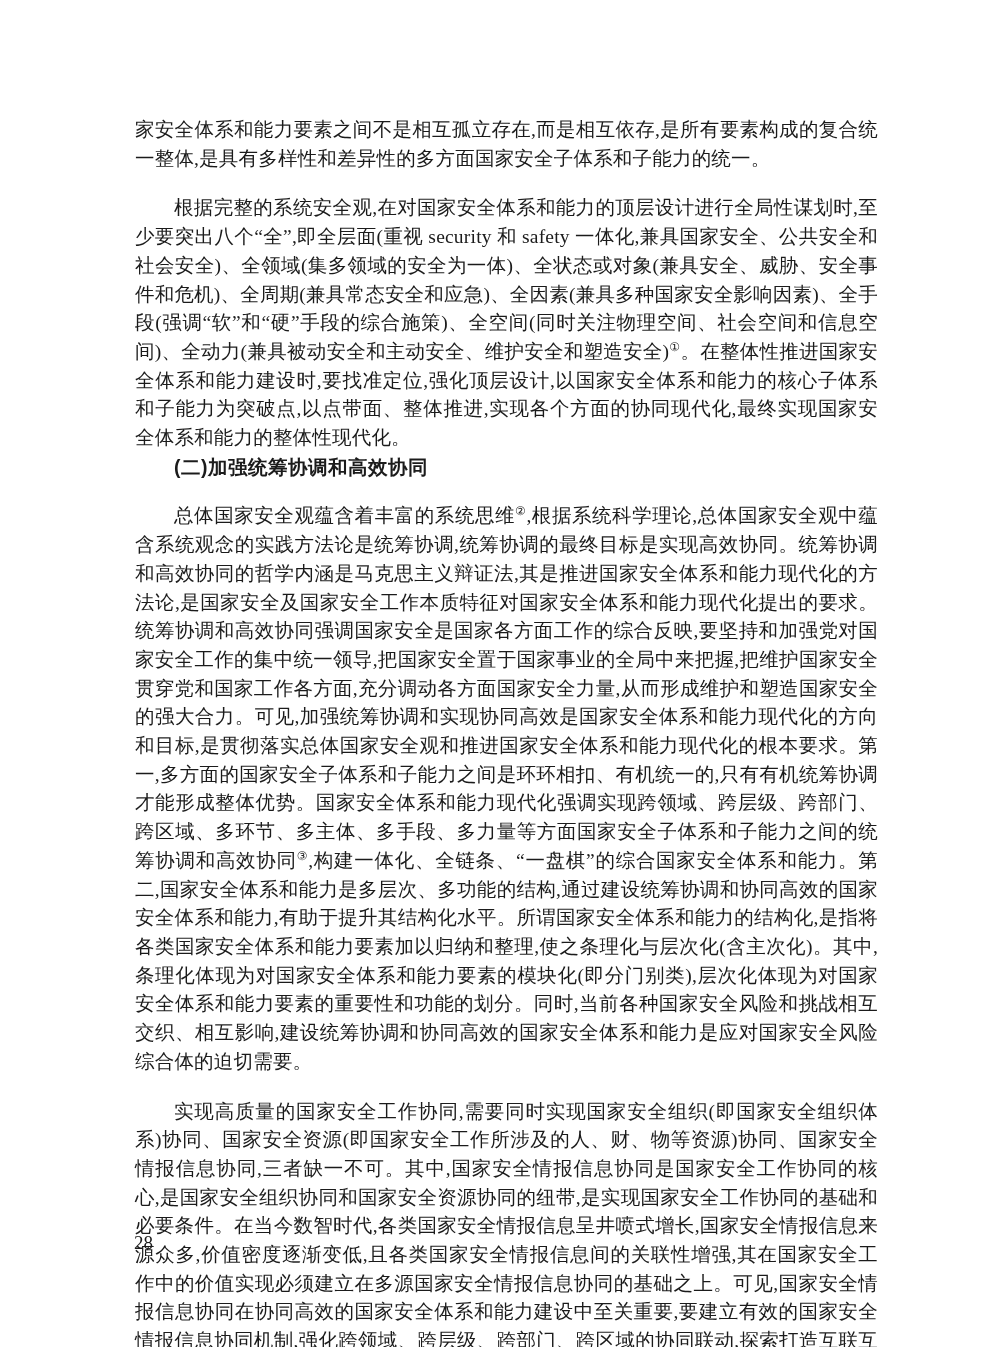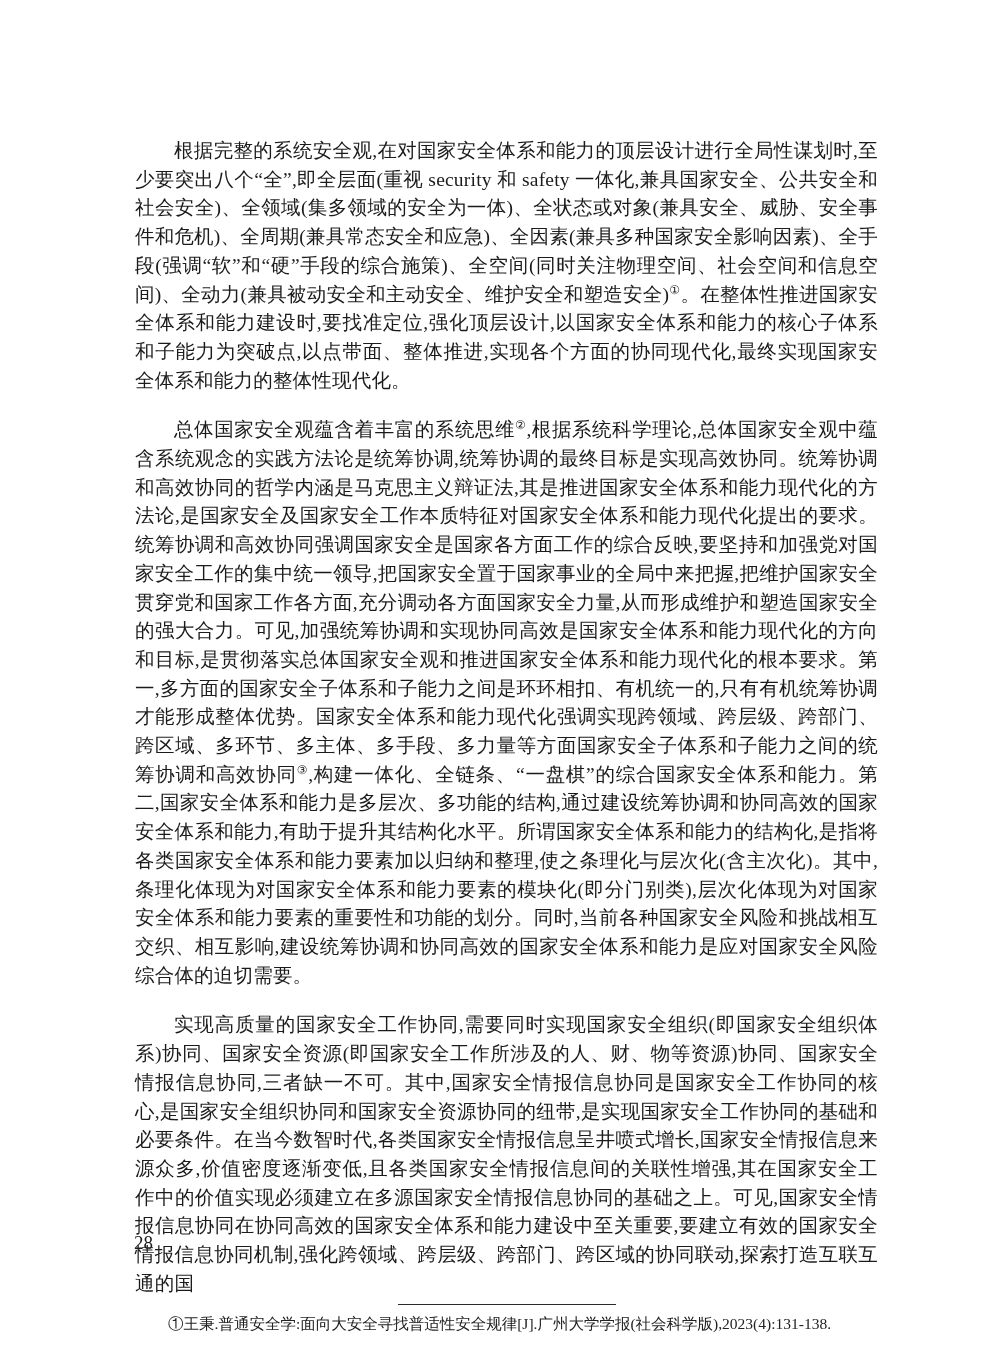--- a/index.html
+++ b/index.html
@@ -72,21 +72,23 @@
     color: #1b1b1b;
     font-family: "Liberation Serif", "DejaVu Serif", serif;
   }
 </style>
 </head>
 <body>
 
 <div class="page">
   <div class="content">
     <div id="blocks-root">
+        <p class="paragraph"><span>家安全体系和能力要素之间不是相互孤立存在,而是相互依存,是所有要素构成的复合统一整体,是具有多样性和差异性的多方面国家安全子体系和子能力的统一。</span></p>
         <p class="paragraph indent"><span>根据完整的系统安全观,在对国家安全体系和能力的顶层设计进行全局性谋划时,至少要突出八个“全”,即全层面(重视 security 和 safety 一体化,兼具国家安全、公共安全和社会安全)、全领域(集多领域的安全为一体)、全状态或对象(兼具安全、威胁、安全事件和危机)、全周期(兼具常态安全和应急)、全因素(兼具多种国家安全影响因素)、全手段(强调“软”和“硬”手段的综合施策)、全空间(同时关注物理空间、社会空间和信息空间)、全动力(兼具被动安全和主动安全、维护安全和塑造安全)</span><sup class="fn-ref">①</sup><span>。在整体性推进国家安全体系和能力建设时,要找准定位,强化顶层设计,以国家安全体系和能力的核心子体系和子能力为突破点,以点带面、整体推进,实现各个方面的协同现代化,最终实现国家安全体系和能力的整体性现代化。</span></p>
+        <h3 class="heading indent"><span>(二)加强统筹协调和高效协同</span></h3>
         <p class="paragraph indent"><span>总体国家安全观蕴含着丰富的系统思维</span><sup class="fn-ref">②</sup><span>,根据系统科学理论,总体国家安全观中蕴含系统观念的实践方法论是统筹协调,统筹协调的最终目标是实现高效协同。统筹协调和高效协同的哲学内涵是马克思主义辩证法,其是推进国家安全体系和能力现代化的方法论,是国家安全及国家安全工作本质特征对国家安全体系和能力现代化提出的要求。统筹协调和高效协同强调国家安全是国家各方面工作的综合反映,要坚持和加强党对国家安全工作的集中统一领导,把国家安全置于国家事业的全局中来把握,把维护国家安全贯穿党和国家工作各方面,充分调动各方面国家安全力量,从而形成维护和塑造国家安全的强大合力。可见,加强统筹协调和实现协同高效是国家安全体系和能力现代化的方向和目标,是贯彻落实总体国家安全观和推进国家安全体系和能力现代化的根本要求。第一,多方面的国家安全子体系和子能力之间是环环相扣、有机统一的,只有有机统筹协调才能形成整体优势。国家安全体系和能力现代化强调实现跨领域、跨层级、跨部门、跨区域、多环节、多主体、多手段、多力量等方面国家安全子体系和子能力之间的统筹协调和高效协同</span><sup class="fn-ref">③</sup><span>,构建一体化、全链条、“一盘棋”的综合国家安全体系和能力。第二,国家安全体系和能力是多层次、多功能的结构,通过建设统筹协调和协同高效的国家安全体系和能力,有助于提升其结构化水平。所谓国家安全体系和能力的结构化,是指将各类国家安全体系和能力要素加以归纳和整理,使之条理化与层次化(含主次化)。其中,条理化体现为对国家安全体系和能力要素的模块化(即分门别类),层次化体现为对国家安全体系和能力要素的重要性和功能的划分。同时,当前各种国家安全风险和挑战相互交织、相互影响,建设统筹协调和协同高效的国家安全体系和能力是应对国家安全风险综合体的迫切需要。</span></p>
         <p class="paragraph indent"><span>实现高质量的国家安全工作协同,需要同时实现国家安全组织(即国家安全组织体系)协同、国家安全资源(即国家安全工作所涉及的人、财、物等资源)协同、国家安全情报信息协同,三者缺一不可。其中,国家安全情报信息协同是国家安全工作协同的核心,是国家安全组织协同和国家安全资源协同的纽带,是实现国家安全工作协同的基础和必要条件。在当今数智时代,各类国家安全情报信息呈井喷式增长,国家安全情报信息来源众多,价值密度逐渐变低,且各类国家安全情报信息间的关联性增强,其在国家安全工作中的价值实现必须建立在多源国家安全情报信息协同的基础之上。可见,国家安全情报信息协同在协同高效的国家安全体系和能力建设中至关重要,要建立有效的国家安全情报信息协同机制,强化跨领域、跨层级、跨部门、跨区域的协同联动,探索打造互联互通的国</span></p>
       </div>
     <hr class="footnote-divider">
     <div class="footnotes" id="footnotes-root">
         <p class="footnote">①王秉.普通安全学:面向大安全寻找普适性安全规律[J].广州大学学报(社会科学版),2023(4):131-138.</p>
       </div>
   </div>
   <div class="page-number">28</div>
 </div>

